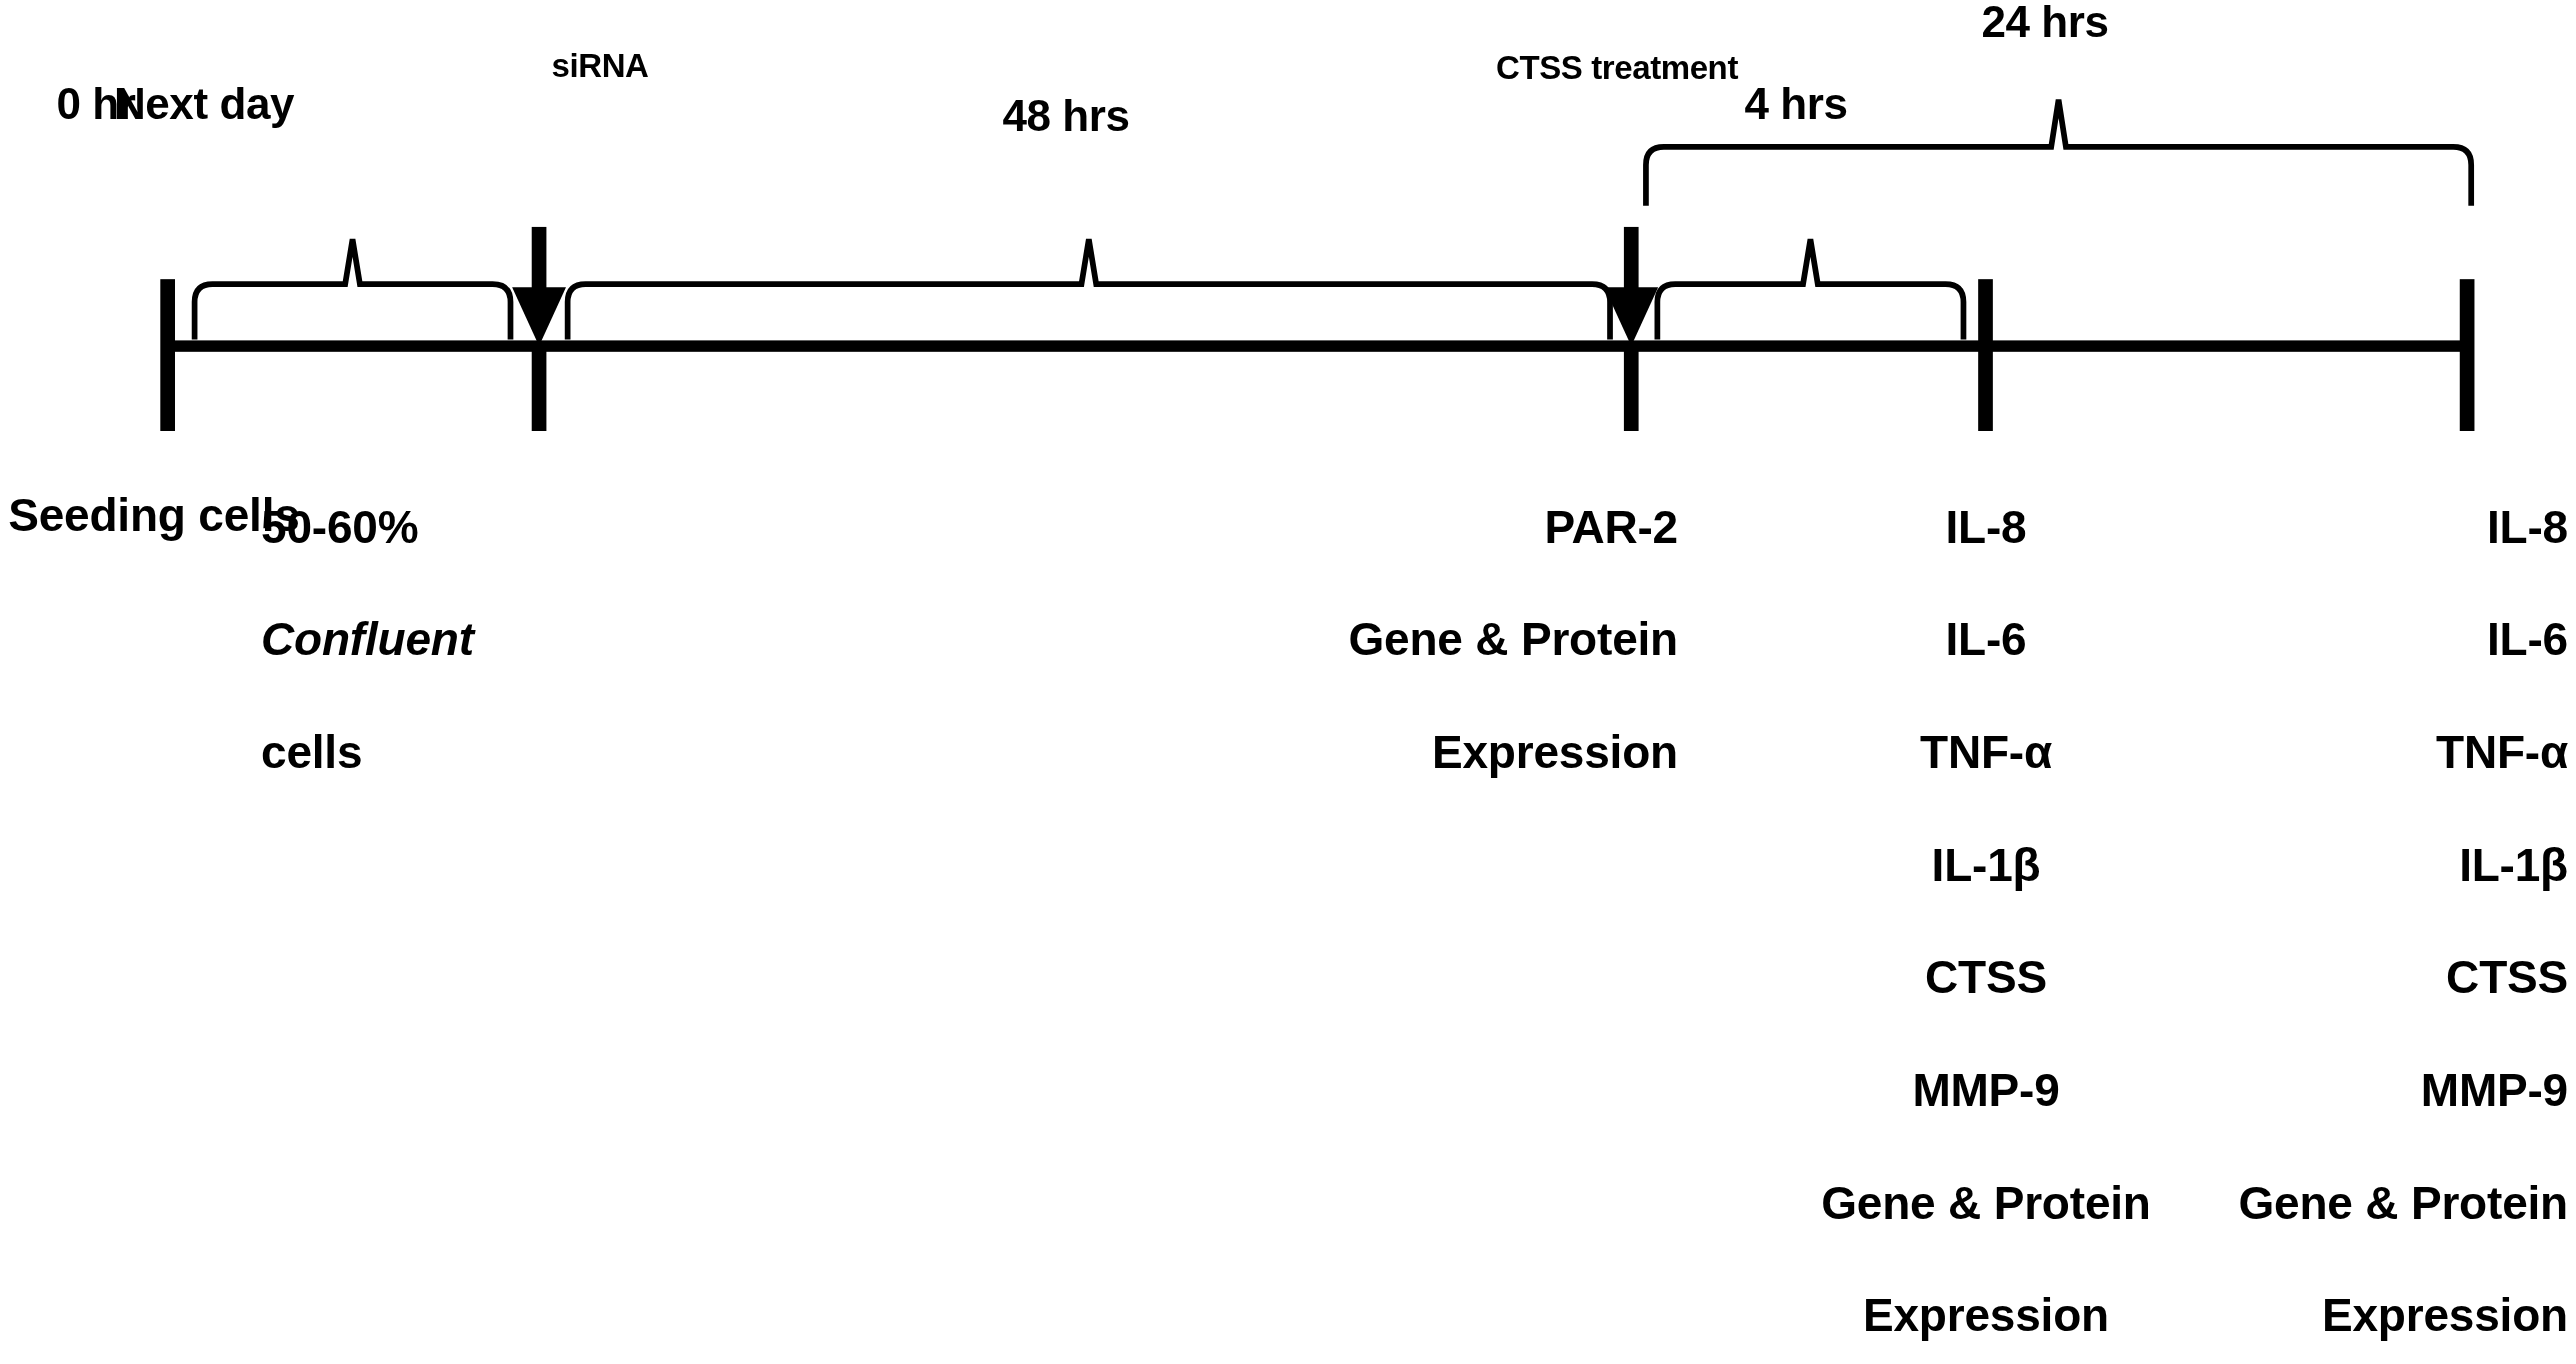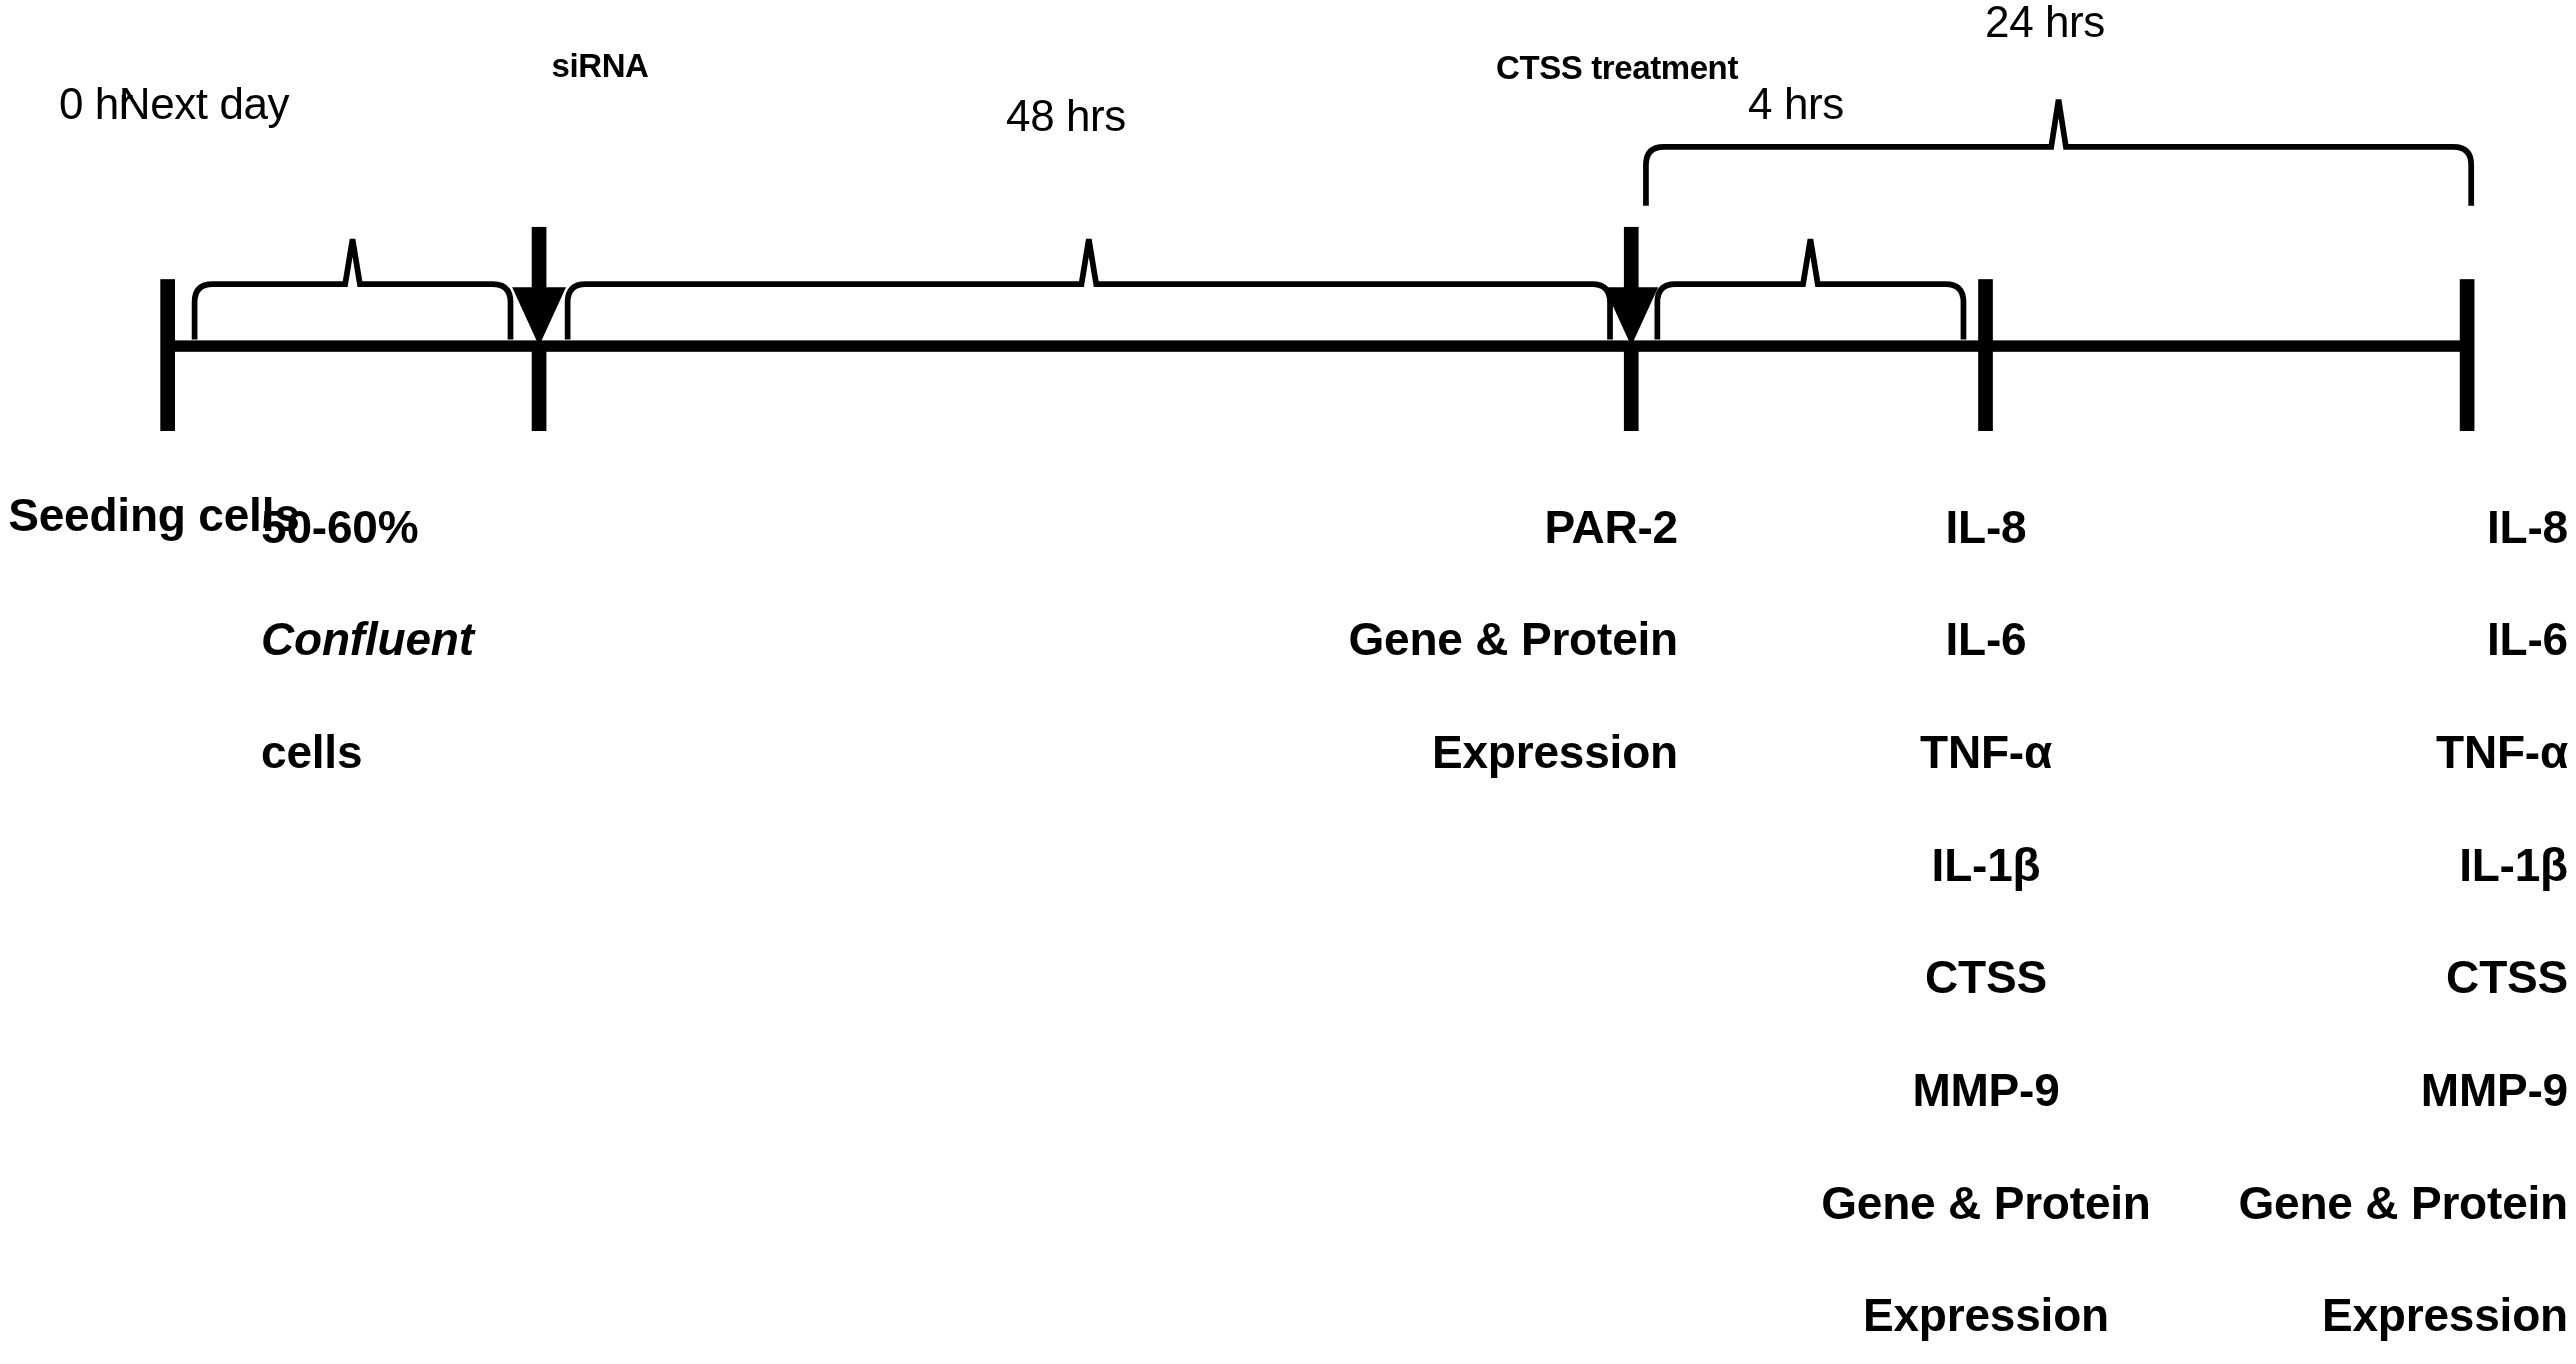--- a/index.html
+++ b/index.html
@@ -31,21 +31,21 @@
   .txt {
     position: absolute;
     white-space: nowrap;
     font-family: "Liberation Sans", sans-serif;
     font-weight: bold;
     color: #000000;
     line-height: 1;
   }
   .dur {            
     font-size: 44px;
-    font-weight: normal;
+    font-weight: bold;
     letter-spacing: -0.4px;
   }
   .evt {            
     font-size: 33px;
     font-weight: bold;
     letter-spacing: -0.4px;
   }
   .c-center { text-align: center; transform: translateX(-50%); }
   .colblock {
     position: absolute;

